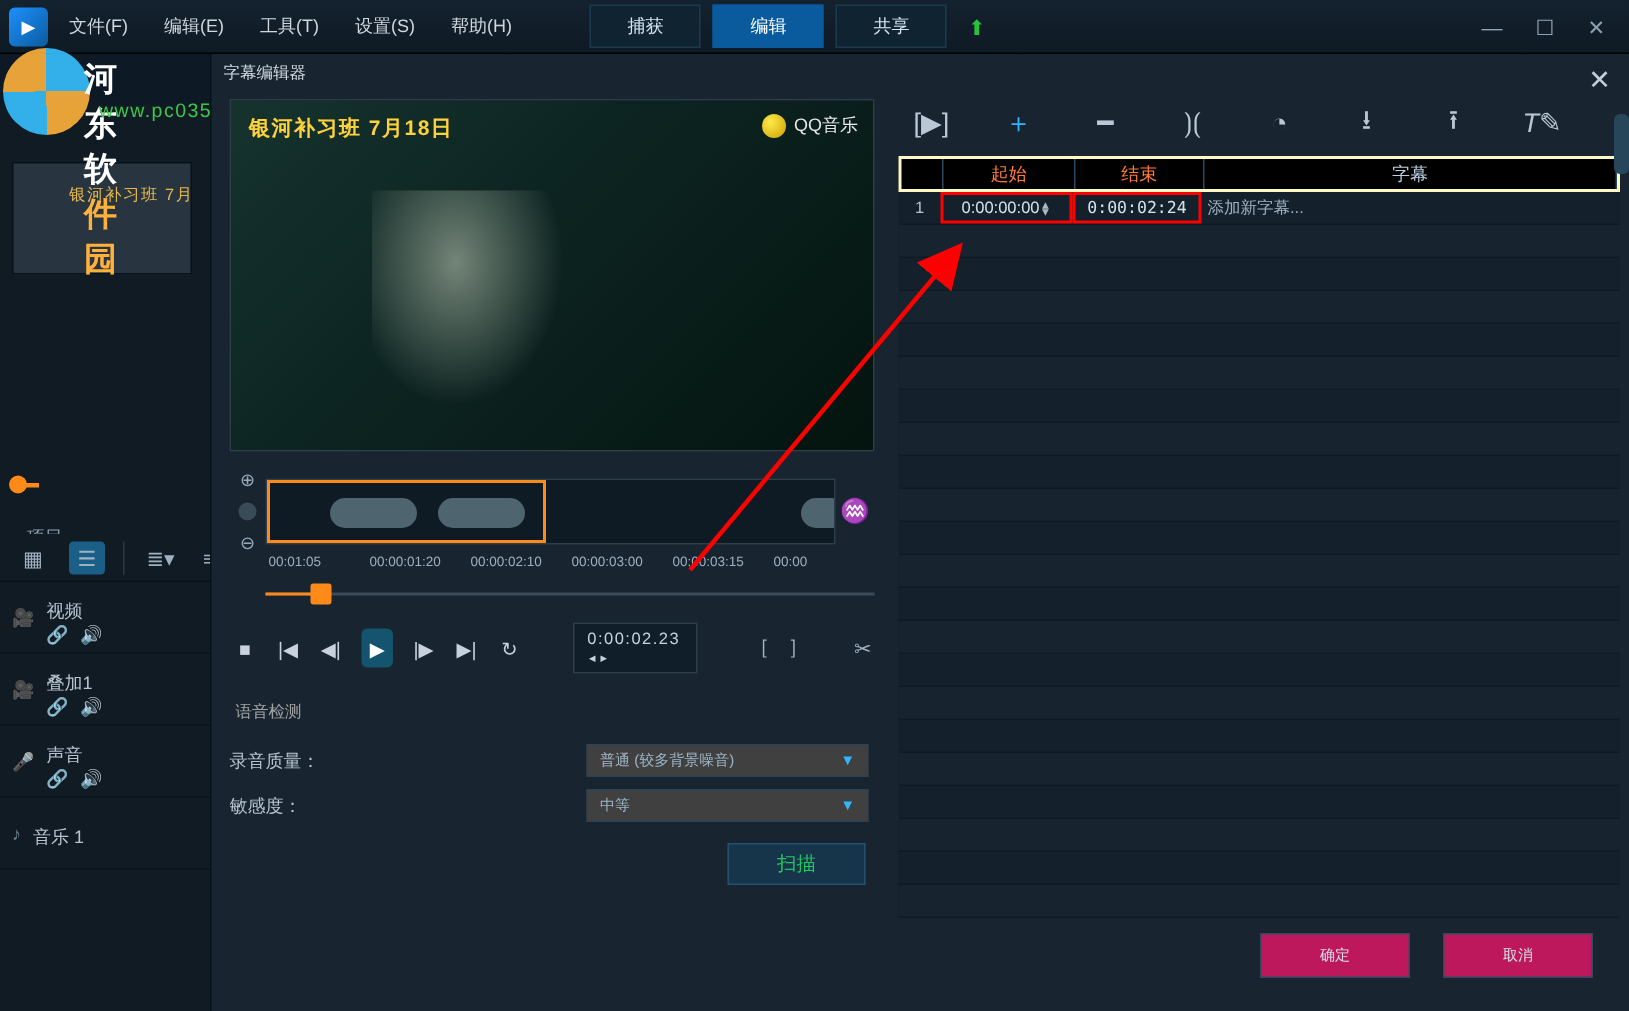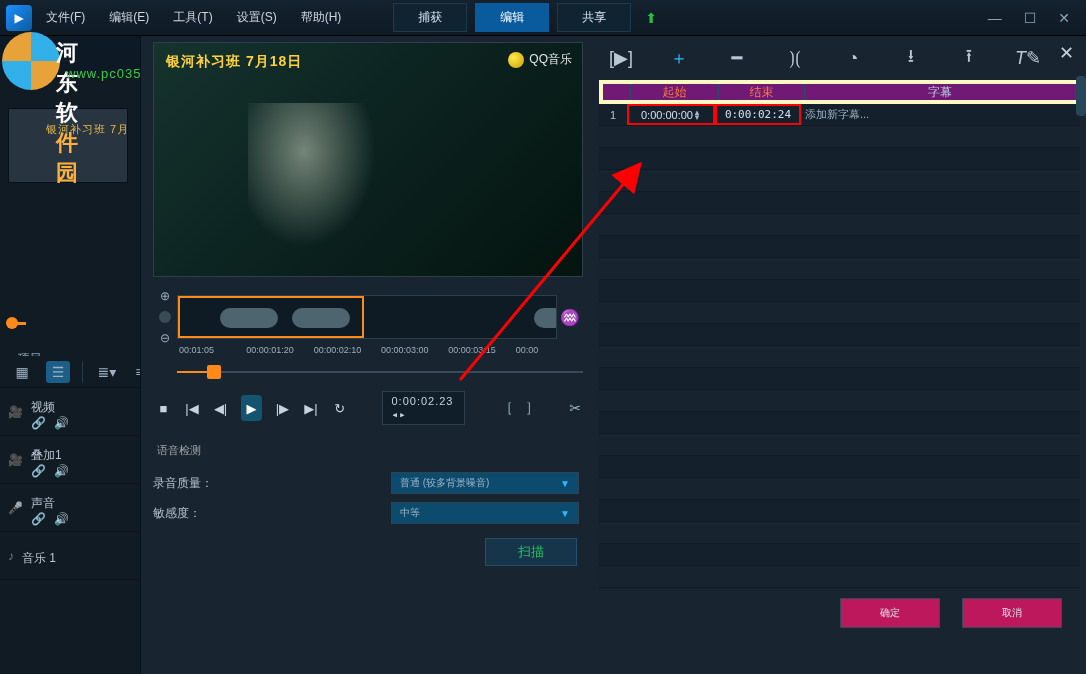--- a/index.html
+++ b/index.html
@@ -81,28 +81,28 @@
   .transport{display:flex;align-items:center;gap:12px;padding:4px 2px;color:#c7d2de}
   .tbtn{width:22px;height:22px;display:flex;align-items:center;justify-content:center;font-size:13px;color:#c7d2de}
   .tbtn.play{width:28px;height:26px;background:#14546f;border-radius:4px;color:#fff}
   .tc-field{background:#0f1e29;border:1px solid #2e3f4c;padding:3px 8px;font-family:monospace;font-size:11px;letter-spacing:1px}
   .bracket{font-size:14px;color:#9eb1c2}
   .scissors{color:#9eb1c2;font-size:14px}
   
   .section-hd{color:#a3a3a3;font-size:11px;margin:14px 0 10px 4px}
   .form-row{display:flex;align-items:center;margin:4px 0;gap:10px}
   .form-row label{width:90px;color:#b6c4d1;font-size:12px}
-  .combo{flex:0 0 188px;height:22px;background:#0c4a6e;border:1px solid #2c4354;display:flex;align-items:center;justify-content:space-between;padding:0 8px;font-size:10px;color:#9db4c6}
+  .combo{flex:0 0 188px;height:22px;background:#404040;border:1px solid #2c4354;display:flex;align-items:center;justify-content:space-between;padding:0 8px;font-size:10px;color:#9db4c6}
   .combo .car{color:#2fb6ff;font-size:10px}
   .scan-btn{width:92px;height:28px;background:#16354a;border:1px solid #24516c;color:#22c55e;display:flex;align-items:center;justify-content:center;margin:10px 0 0 332px;font-size:13px}
   
   .right-col{flex:1;padding:0 6px;display:flex;flex-direction:column}
   .rc-tools{height:44px;display:flex;align-items:center;justify-content:flex-start;gap:34px;padding:0 10px;color:#bac8d5;font-size:18px}
   .rc-tools .tool{width:24px;text-align:center}
-  .grid-hd{display:flex;height:24px;background:#701a75;border:4px solid #fef9c3}
+  .grid-hd{display:flex;height:24px;background:#000000;border:2px solid #fef9c3}
   .grid-hd div{border-right:1px solid #2a4a62;display:flex;align-items:center;justify-content:center;font-size:12px}
   .col-num{width:28px;color:#8fa6b8}
   .col-start{width:88px;color:#ff7a3a}
   .col-end{width:86px;color:#ff7a3a}
   .col-sub{flex:1;color:#bcd0e1}
   .grid-body{flex:1;overflow:hidden;background:#14202b}
   .grid-row{display:flex;height:22px;align-items:center;border-bottom:1px solid #101a22;font-size:11px}
   .grid-row:nth-child(even){background:#17232e}
   .grid-row .c{display:flex;align-items:center;height:100%}
   .cellnum{width:28px;justify-content:center;color:#b6c4d1}
@@ -216,20 +216,21 @@
 <div class="time-readout">
   <span class="clock-icon">◷</span>
   <span style="font-family:monospace;letter-spacing:2px">0:00:2</span>
 </div>
 <div class="clip-region">
   <div class="clip-time">0:00:22:24</div>
   <div class="clip"></div>
 </div>
 
 <div class="modal">
+  <div class="modal-title">字幕编辑器</div>
   <span class="modal-close">✕</span>
   <div class="vscroll"></div>
 
   <div class="modal-body">
 
     <div class="left-col">
       <div class="preview">
         <div class="movie"></div>
         <div class="yellow-title">银河补习班  7月18日</div>
         <div class="qq">

